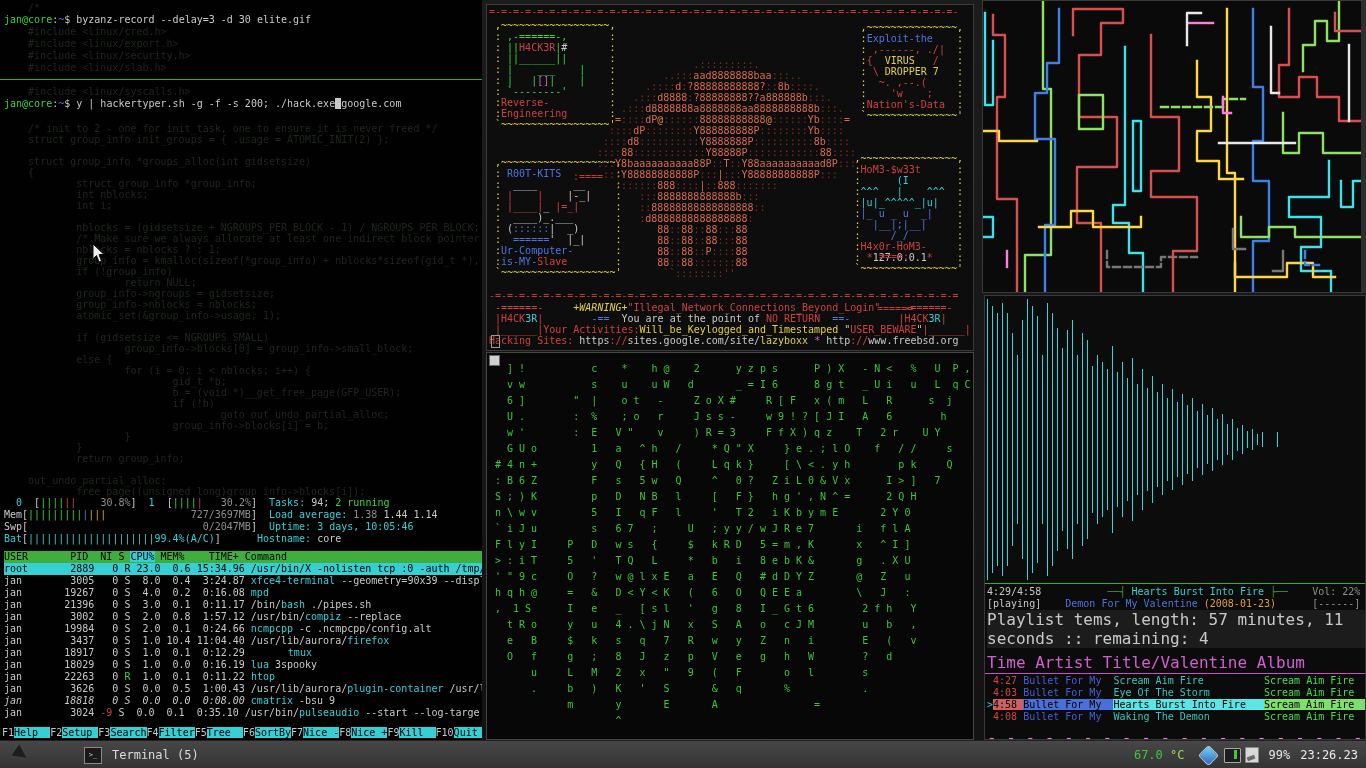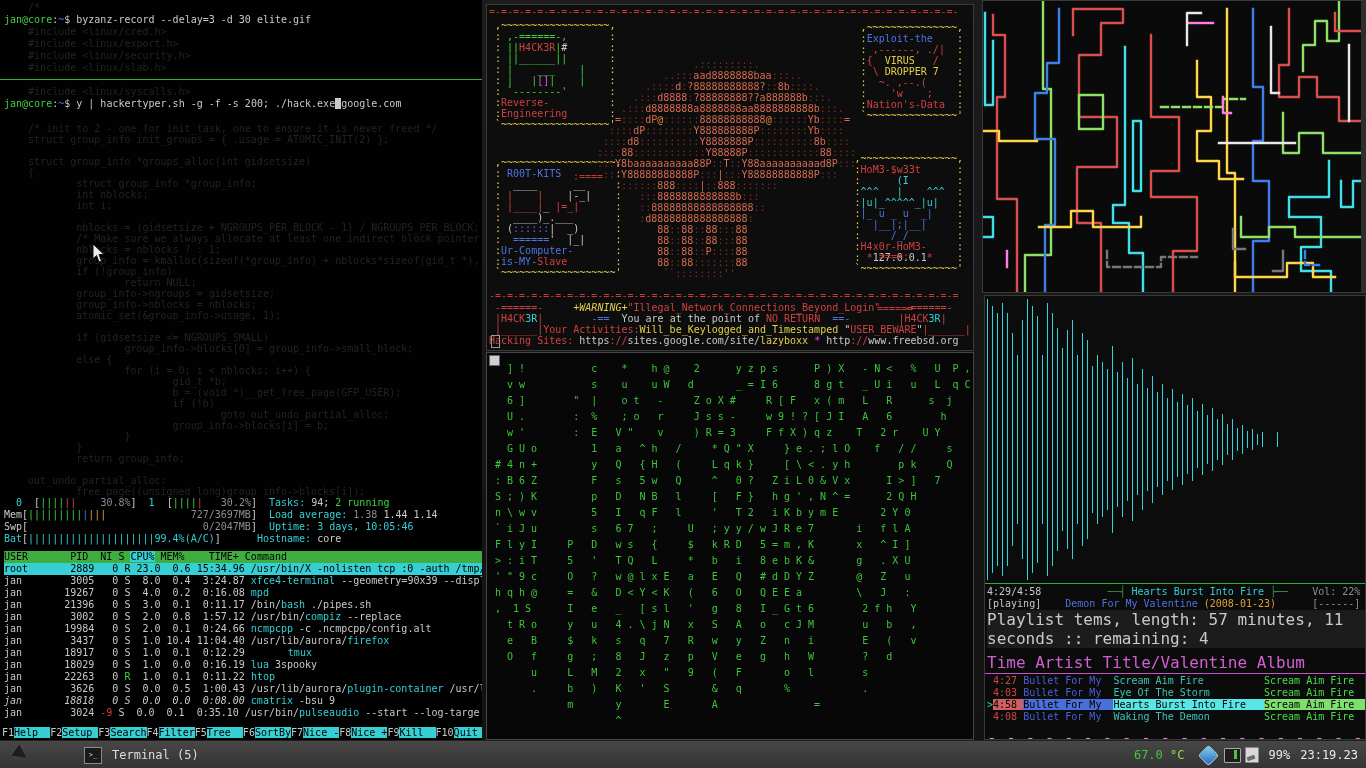--- a/index.html
+++ b/index.html
@@ -354,21 +354,21 @@
     <div id="taskbtn">
       <div class="tico">&gt;_</div>
       <div class="tlabel">Terminal (5)</div>
     </div>
     <div id="tray">
       <span id="temp"><span>67.0</span> <span class="deg">°C</span></span>
       <span id="gem" class="trayico"></span>
       <span id="mon" class="trayico"></span>
       <span id="clip" class="trayico"></span>
       <span id="battpct">99%</span>
-      <span id="clock">23:19.23</span>
+      <span id="clock">23:26.23</span>
     </div>
   </div>
 
   <svg id="cursor" width="14" height="20" viewBox="0 0 14 20">
     <polygon points="1,0 1,15 4.5,11.5 7,18 9.5,17 7,10.5 12,10.5" fill="#eeeeee" stroke="#111111" stroke-width="1"></polygon>
   </svg>
 
 </div>
 
 </body></html>

